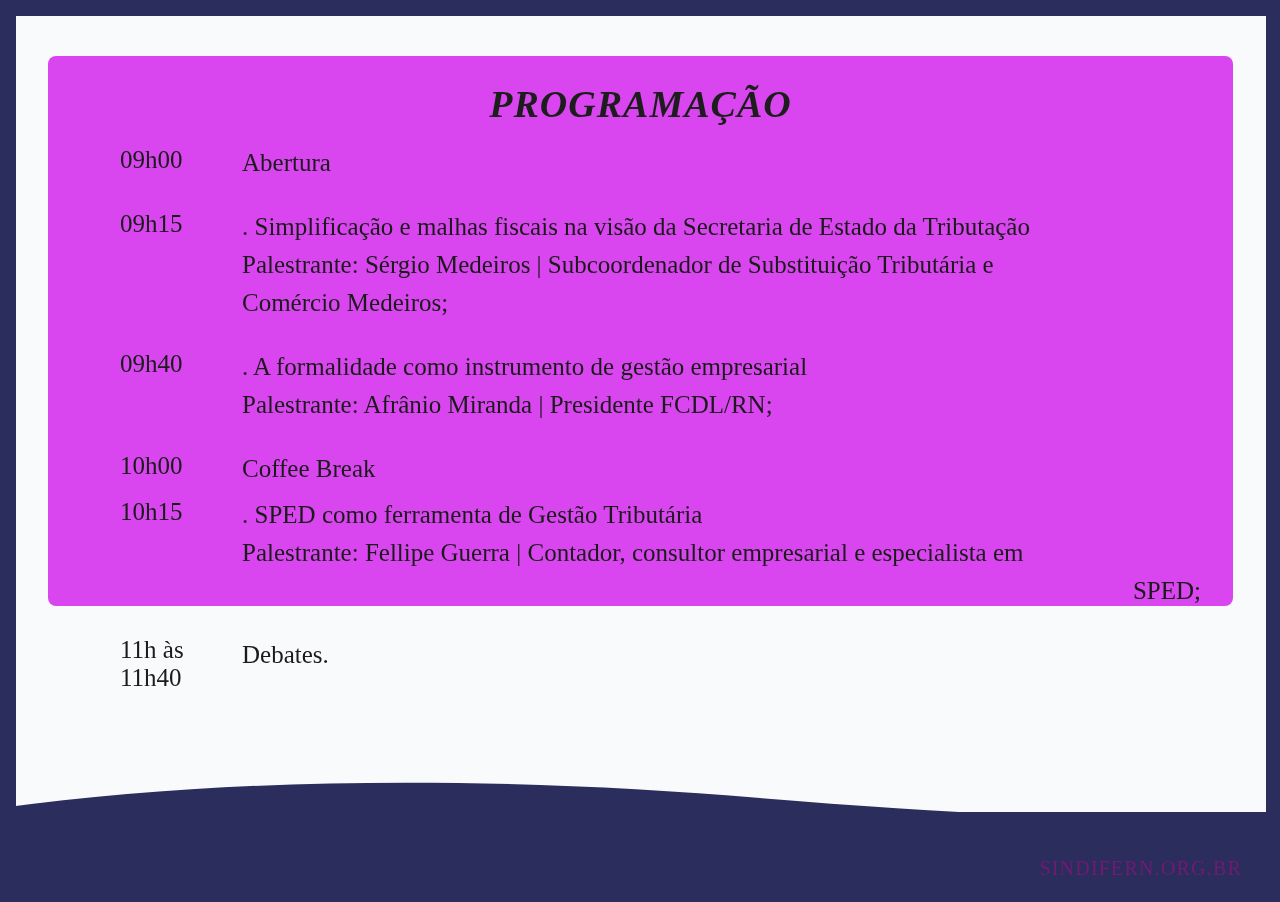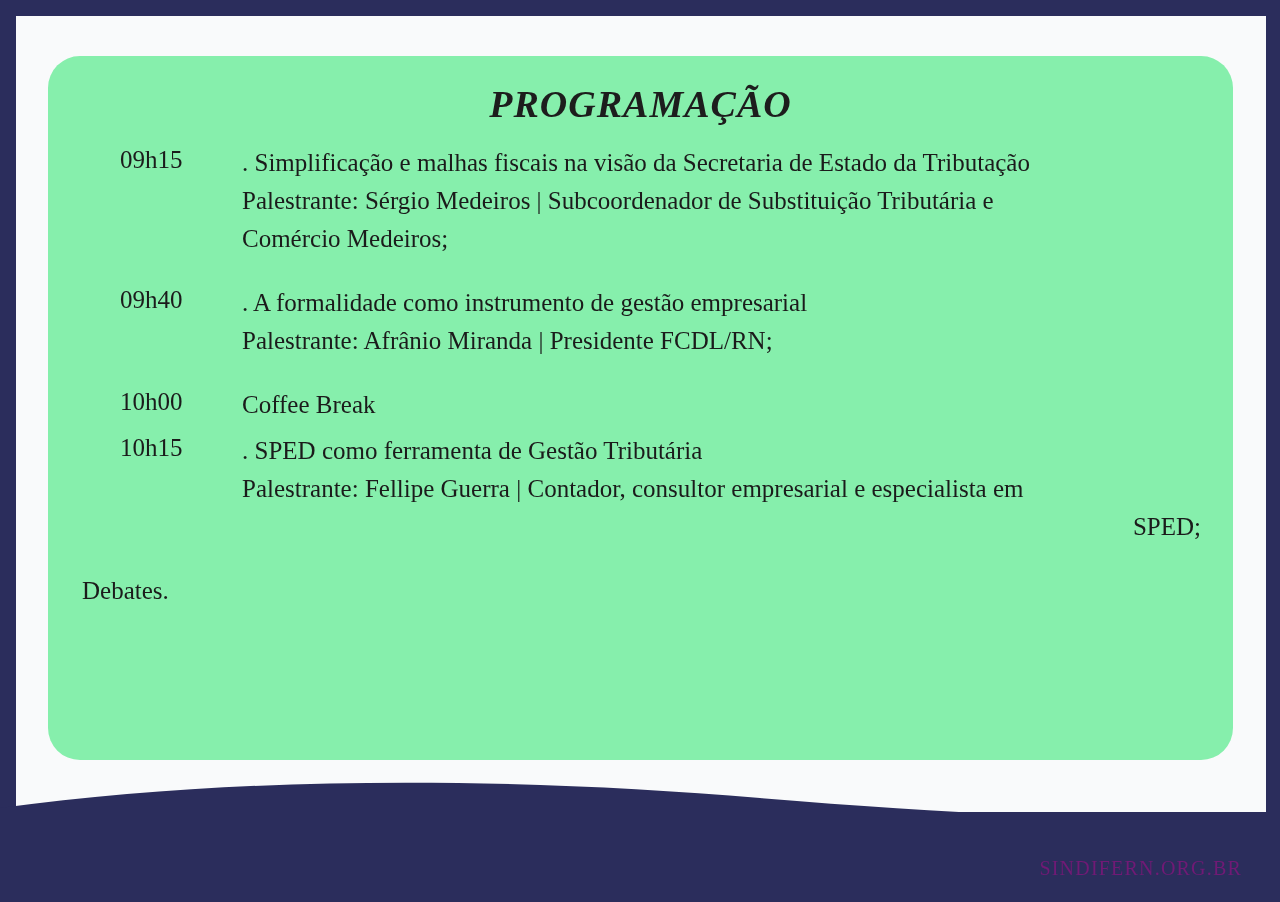--- a/index.html
+++ b/index.html
@@ -69,23 +69,23 @@
     letter-spacing: 1.2px;
     font-family: "Liberation Serif", serif;
   }
 
   
   .card {
     position: absolute;
     left: 48px;
     top: 56px;
     width: 1185px;
-    height: 704px;
-    background: #86efac;
-    border-radius: 32px;
+    height: 550px;
+    background: #d946ef;
+    border-radius: 8px;
   }
 
   .card-title {
     text-align: center;
     font-size: 38px;
     font-weight: bold;
     font-style: italic;
     color: #1d1d1d;
     letter-spacing: 1px;
     padding-top: 26px;
@@ -146,20 +146,26 @@
   </div>
   <div class="bottom-band"></div>
 
   <div class="footer-text">SINDIFERN.ORG.BR</div>
 
   <div class="card">
     <div class="card-title">PROGRAMAÇÃO</div>
 
     <div class="schedule">
 
+      <div class="row">
+        <div class="time">09h00</div>
+        <div class="desc">
+          <div>Abertura</div>
+        </div>
+      </div>
 
       <div class="row">
         <div class="time">09h15</div>
         <div class="desc">
           <div>. Simplificação e malhas fiscais na visão da Secretaria de Estado da Tributação</div>
           <div class="l2">Palestrante: Sérgio Medeiros | Subcoordenador de Substituição Tributária e</div>
           <div class="l3">Comércio Medeiros;</div>
         </div>
       </div>
 
@@ -181,20 +187,22 @@
       <div class="row">
         <div class="time">10h15</div>
         <div class="desc">
           <div>. SPED como ferramenta de Gestão Tributária</div>
           <div class="l2">Palestrante: Fellipe Guerra | Contador, consultor empresarial e especialista em</div>
           <div class="l3 indent-sped"> SPED;</div>
         </div>
       </div>
 
       <div class="row">
+        <div class="time two-line">11h às
+11h40</div>
         <div class="desc">
           <div>Debates.</div>
         </div>
       </div>
 
     </div>
   </div>
 </div>
 
 </body></html>

